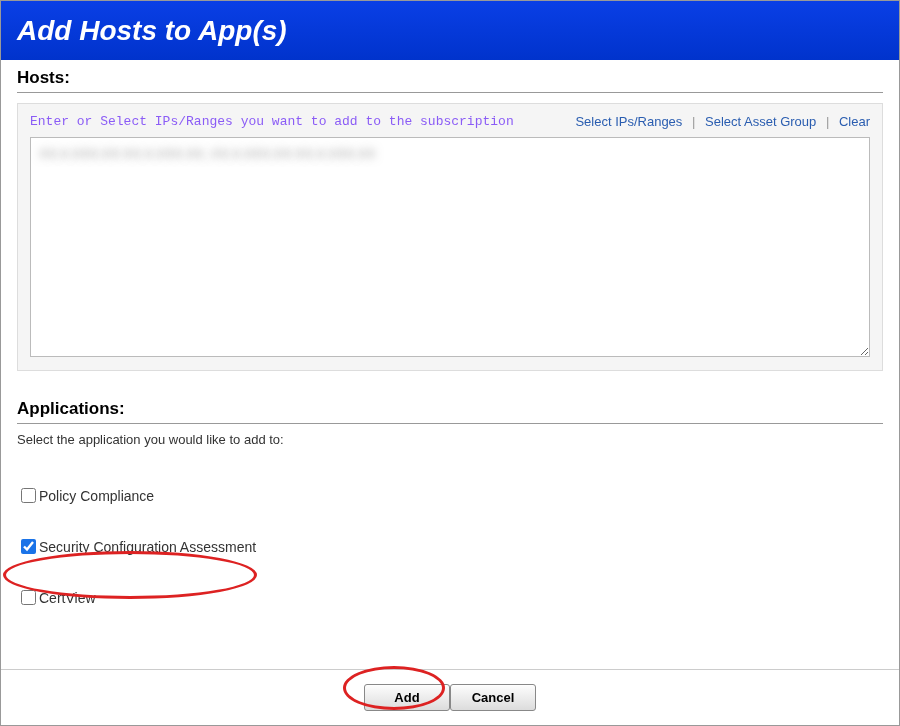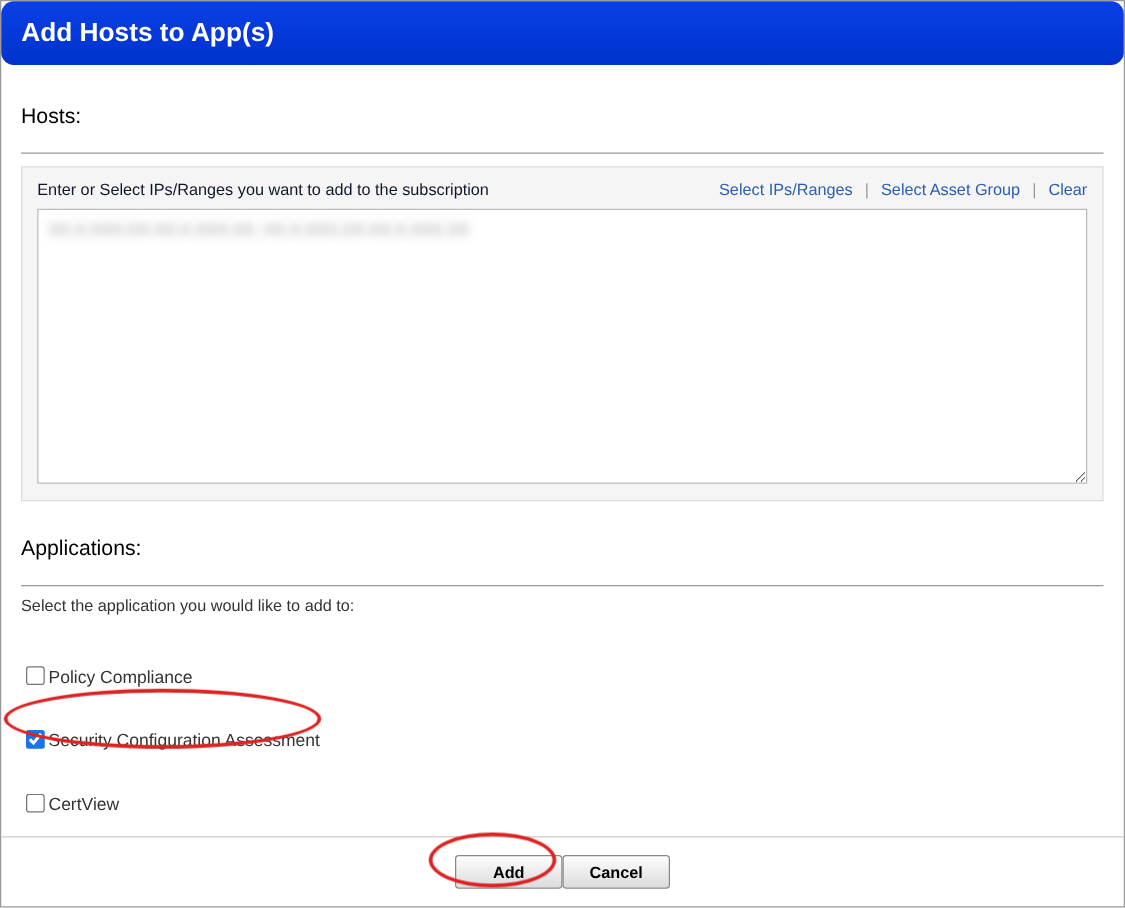--- a/index.html
+++ b/index.html
@@ -15,52 +15,53 @@
       height: 726px;
       border: 1px solid #999;
       display: flex;
       flex-direction: column;
       position: relative;
     }
     .header {
       background: linear-gradient(to bottom, #0a3fe6, #0033cc);
       color: #fff;
       padding: 14px 16px 13px;
-      font-size: 21px;
+      font-size: 28px;
       font-weight: bold;
-      border-radius: 10px;
+      font-style: italic;
     }
     .content {
       flex: 1;
       padding: 8px 16px 0 16px;
       overflow: auto;
     }
     .section-title {
       font-size: 17px;
-      font-weight: normal;
+      font-weight: bold;
       border-bottom: 1px solid #999;
-      padding-bottom: 19px;
-      margin: 23px 0 0 0;
+      padding-bottom: 4px;
+      margin: 0 0 0 0;
       color: #000;
     }
     .hosts-box {
       background: #f5f5f5;
       border: 1px solid #ddd;
       margin-top: 10px;
       padding: 10px 12px 10px 12px;
     }
     .hosts-top {
       display: flex;
       justify-content: space-between;
       align-items: center;
       font-size: 13px;
       margin-bottom: 8px;
     }
     .hosts-instructions {
-      color: #0f172a;
+      color: #8b5cf6;
+      font-family: Liberation Mono, monospace;
     }
     .hosts-links {
       font-size: 13px;
     }
     .hosts-links a {
       color: #2a5db0;
       text-decoration: none;
       cursor: pointer;
       text-align: center;
     }

